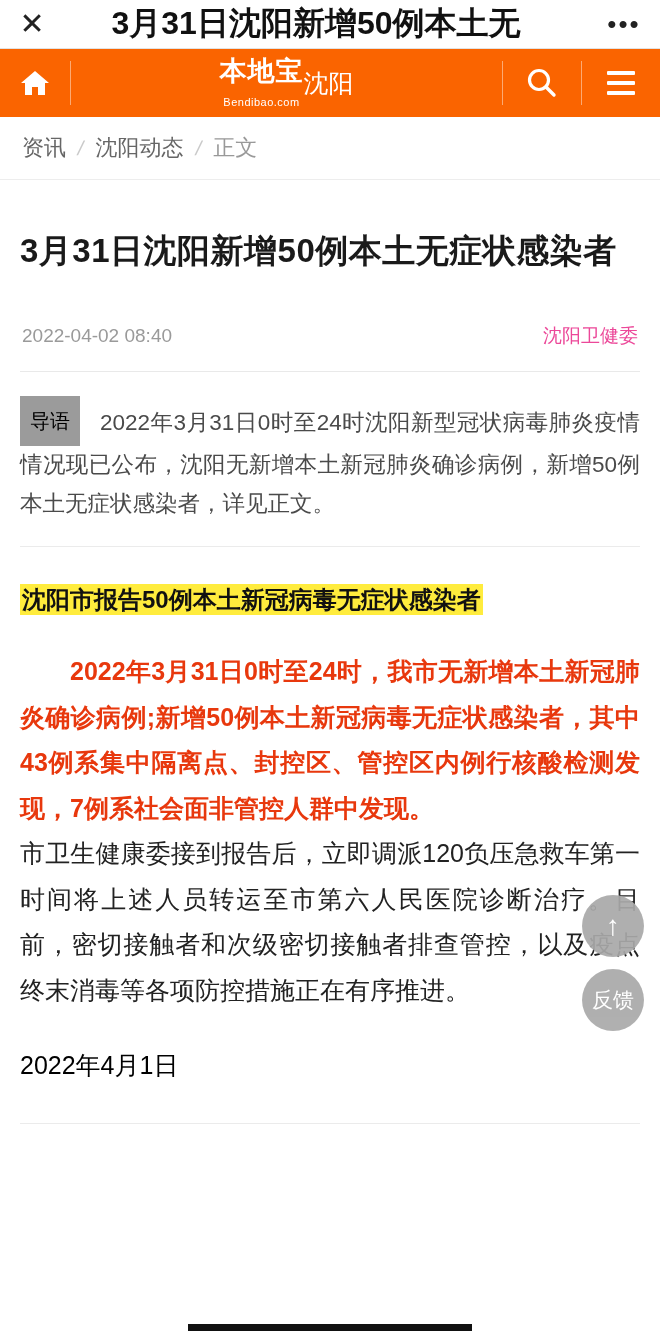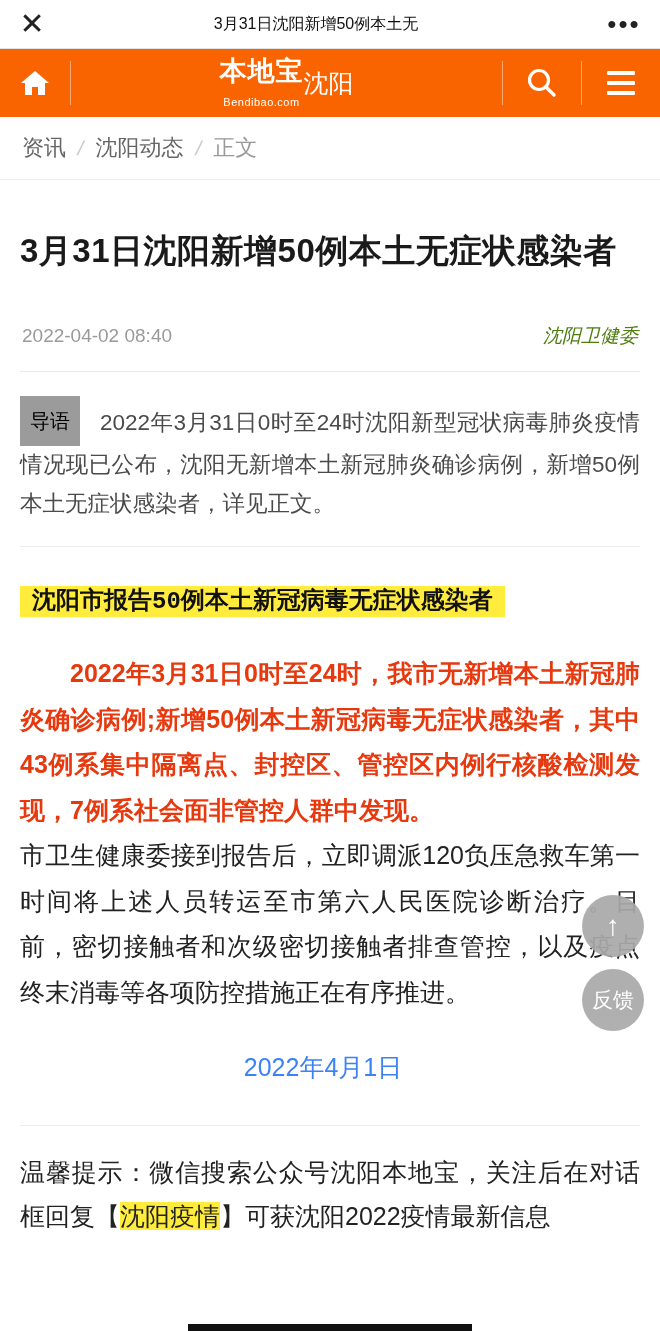--- a/index.html
+++ b/index.html
@@ -28,23 +28,23 @@
     display: flex;
     align-items: center;
     justify-content: center;
     font-size: 30px;
     color: #222;
     line-height: 1;
   }
   .topbar .wx-title {
     flex: 1;
     text-align: center;
-    font-size: 16px;
+    font-size: 32px;
     color: #111;
-    font-weight: 400;
+    font-weight: 700;
     white-space: nowrap;
     overflow: hidden;
     text-overflow: clip;
     margin-left: -20px;
   }
   .topbar .more-btn {
     width: 72px;
     display: flex;
     align-items: center;
     justify-content: center;
@@ -163,21 +163,21 @@
     letter-spacing: 0.5px;
   }
   .meta-row {
     display: flex;
     justify-content: space-between;
     align-items: center;
     font-size: 19px;
     color: #9a9a9a;
     padding: 26px 2px 22px 2px;
   }
-  .meta-source { color: #4d7c0f; font-style: italic; }
+  .meta-source { color: #ec4899; }
   .meta-divider {
     height: 1px;
     background: #e9e9e9;
   }
 
   
   .summary {
     font-size: 22.5px;
     line-height: 1.72;
     color: #4a4a4a;
@@ -204,22 +204,21 @@
   }
   .hl-line {
     font-size: 24px;
     font-weight: 700;
     color: #111;
     line-height: 1.6;
     margin: 0 0 30px 0;
   }
   .hl {
     background: #ffec3d;
-    padding: 2px 12px;
-    font-family: Liberation Mono, monospace;
+    padding: 2px 2px;
   }
   .p-red {
     color: #e8380d;
     font-weight: 700;
     font-size: 25px;
     line-height: 1.82;
     margin: 0;
     text-indent: 2em;
     text-align: justify;
   }
@@ -232,25 +231,25 @@
   }
   .p-sign {
     color: #222;
     font-size: 25px;
     line-height: 1.82;
     margin: 34px 0 0 0;
     text-align: right;
     padding-right: 14px;
   }
   .p-date {
-    color: #3b82f6;
+    color: #000000;
     font-size: 25px;
     line-height: 1.82;
     margin: 30px 0 0 0;
-    text-align: center;
+    text-align: left;
     padding-right: 14px;
   }
   .tip-divider {
     height: 1px;
     background: #ebebeb;
     margin-top: 34px;
   }
   .p-tip {
     color: #222;
     font-size: 25px;
@@ -377,21 +376,20 @@
 
     <p class="p-red">2022年3月31日0时至24时，我市无新增本土新冠肺炎确诊病例;新增50例本土新冠病毒无症状感染者，其中43例系集中隔离点、封控区、管控区内例行核酸检测发现，7例系社会面非管控人群中发现。</p>
 
     <p class="p-normal">市卫生健康委接到报告后，立即调派120负压急救车第一时间将上述人员转运至市第六人民医院诊断治疗。目前，密切接触者和次级密切接触者排查管控，以及疫点终末消毒等各项防控措施正在有序推进。</p>
 
 
     <p class="p-date">2022年4月1日</p>
 
     <div class="tip-divider"></div>
 
-    <p class="p-tip"><span>温馨提示：微信搜索公众号沈阳本地宝，关注后在对话框回复【</span><span class="tip-hl">沈阳疫情</span><span>】可获沈阳2022疫情最新信息</span></p>
   </div>
 </div>
 
 <div class="float-btns">
   <div class="fbtn">
     <span class="arrow-up">↑</span>
   </div>
   <div class="fbtn">
     <span>反馈</span>
   </div>

